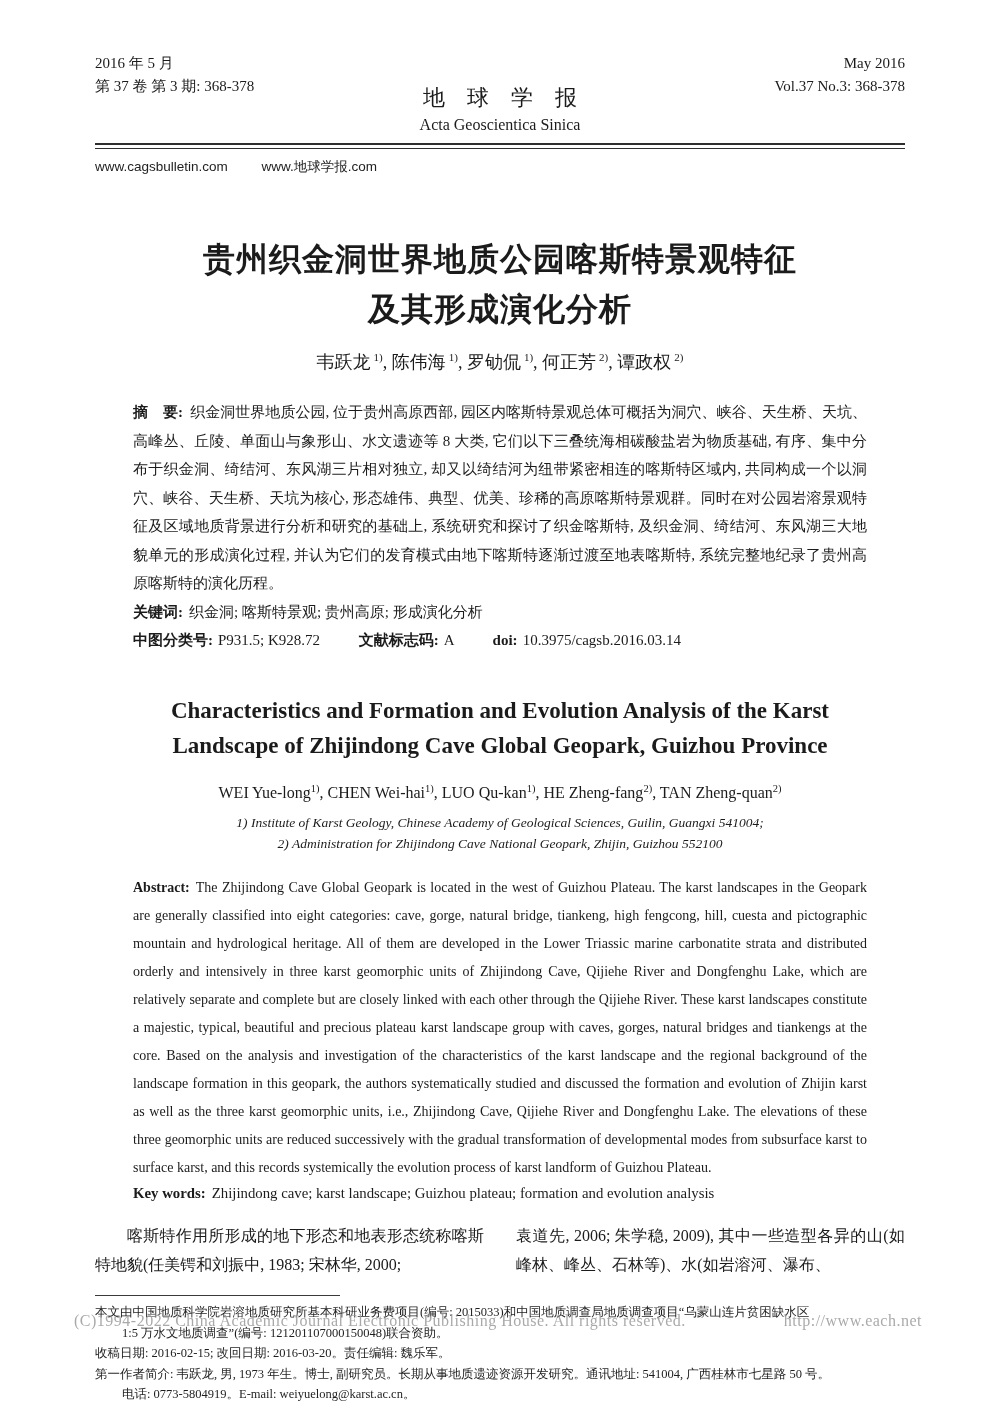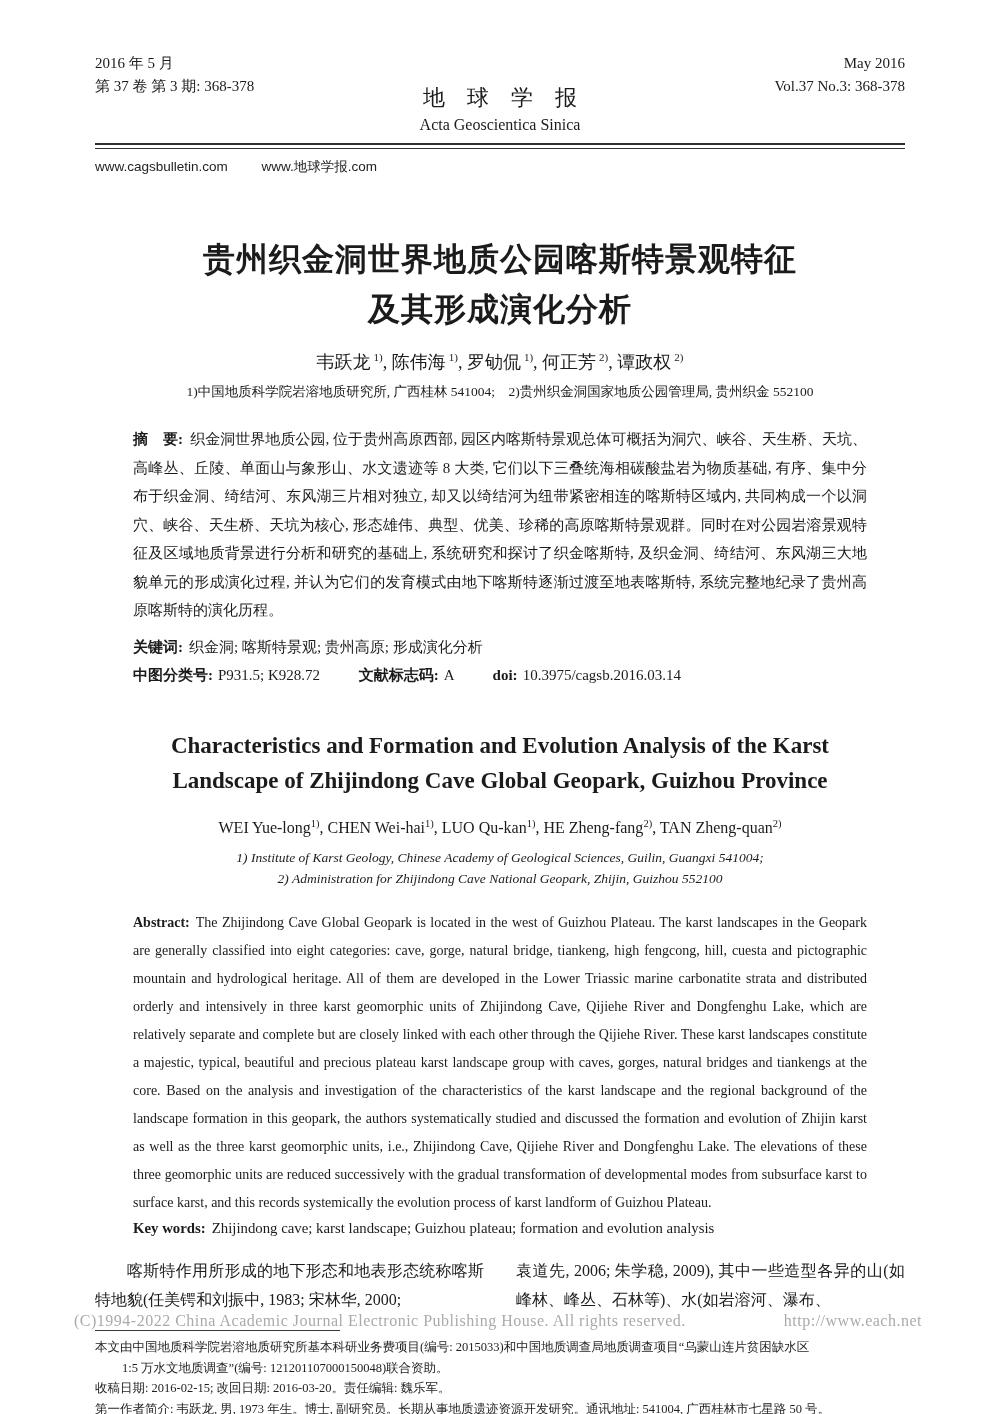--- a/index.html
+++ b/index.html
@@ -25,21 +25,21 @@
   .websites .ws2{margin-left:30px;}
 
   
   .title-cn{margin-top:58px;text-align:center;font-size:32px;font-weight:700;
     line-height:50px;letter-spacing:1px;}
   .authors-cn{margin-top:16px;text-align:center;font-size:18px;}
   .authors-cn sup{font-size:11px;margin-left:3px;}
   .affiliation-cn{margin-top:9px;text-align:center;font-size:13.5px;}
 
   
-  .abstract-block{margin:24px 38px 8px 38px;font-size:15px;line-height:28.5px;text-align:justify;}
+  .abstract-block{margin:24px 38px 0 38px;font-size:15px;line-height:28.5px;text-align:justify;}
   .abstract-block b{margin-right:7px;}
   .keywords-line{margin:0 38px;font-size:15px;line-height:28.5px;}
   .keywords-line b{margin-right:6px;}
   .class-line{margin:0 38px;font-size:15px;line-height:28.5px;}
   .class-line .val{margin-left:5px;}
   .class-line .gap{margin-left:35px;}
 
   
   .title-en{margin-top:38px;text-align:center;font-size:23px;font-weight:700;line-height:35px;}
   .authors-en{margin-top:20px;text-align:center;font-size:16px;}
@@ -94,21 +94,20 @@
 
   <div class="title-cn">
     <div>贵州织金洞世界地质公园喀斯特景观特征</div>
     <div>及其形成演化分析</div>
   </div>
 
   <div class="authors-cn">
     <span><span>韦跃龙</span><sup>1)</sup><span>, </span></span><span><span>陈伟海</span><sup>1)</sup><span>, </span></span><span><span>罗劬侃</span><sup>1)</sup><span>, </span></span><span><span>何正芳</span><sup>2)</sup><span>, </span></span><span><span>谭政权</span><sup>2)</sup><span></span></span>
   </div>
 
-  <div class="affiliation-cn">1)中国地质科学院岩溶地质研究所, 广西桂林 541004;　2)贵州织金洞国家地质公园管理局, 贵州织金 552100</div>
 
   <p class="abstract-block"><b>摘　要:</b><span>织金洞世界地质公园, 位于贵州高原西部, 园区内喀斯特景观总体可概括为洞穴、峡谷、天生桥、天坑、高峰丛、丘陵、单面山与象形山、水文遗迹等 8 大类, 它们以下三叠统海相碳酸盐岩为物质基础, 有序、集中分布于织金洞、绮结河、东风湖三片相对独立, 却又以绮结河为纽带紧密相连的喀斯特区域内, 共同构成一个以洞穴、峡谷、天生桥、天坑为核心, 形态雄伟、典型、优美、珍稀的高原喀斯特景观群。同时在对公园岩溶景观特征及区域地质背景进行分析和研究的基础上, 系统研究和探讨了织金喀斯特, 及织金洞、绮结河、东风湖三大地貌单元的形成演化过程, 并认为它们的发育模式由地下喀斯特逐渐过渡至地表喀斯特, 系统完整地纪录了贵州高原喀斯特的演化历程。</span></p>
 
   <div class="keywords-line"><b>关键词:</b><span>织金洞; 喀斯特景观; 贵州高原; 形成演化分析</span></div>
 
   <div class="class-line">
     <b>中图分类号:</b><span class="val">P931.5; K928.72</span>
     <b class="gap">文献标志码:</b><span class="val">A</span>
     <b class="gap">doi:</b><span class="val">10.3975/cagsb.2016.03.14</span>
   </div>

